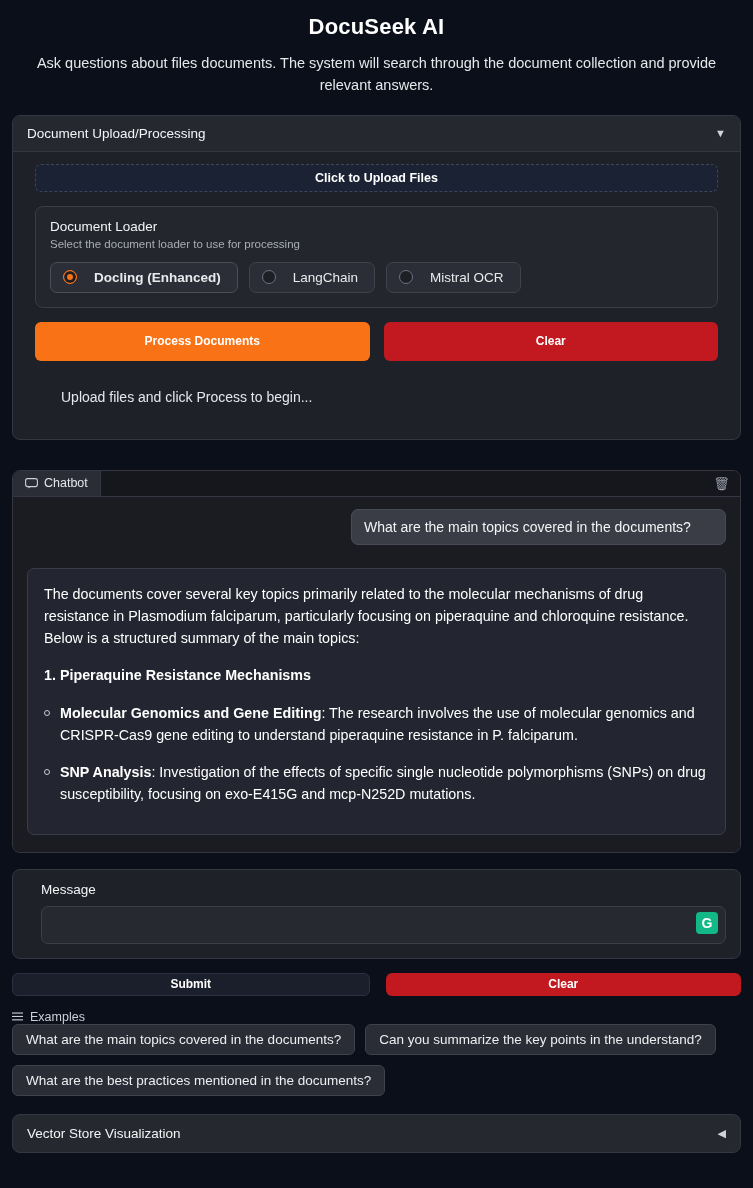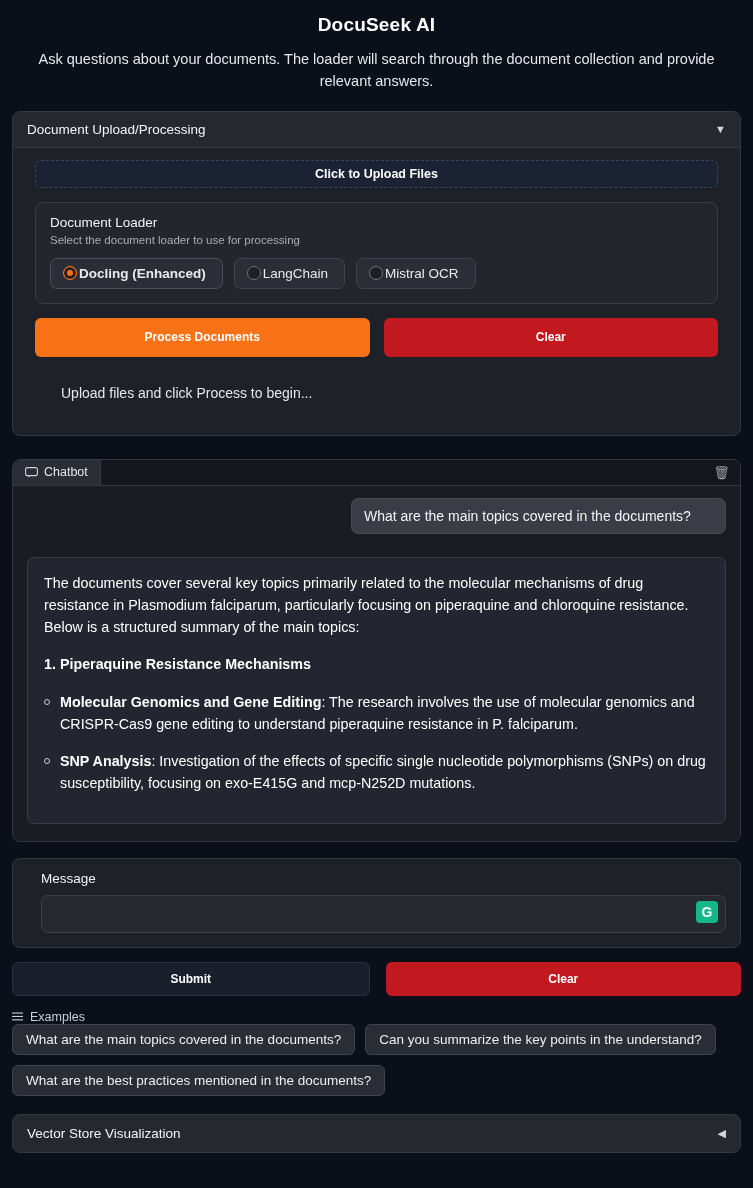--- a/index.html
+++ b/index.html
@@ -11,42 +11,42 @@
     color: #f3f4f6;
   }
   .page {
     width: 753px;
     min-height: 1188px;
     background: #0b0f19;
     padding: 0 12px 10px 12px;
   }
   .app-title {
     text-align: center;
-    font-size: 19px;
+    font-size: 22px;
     font-weight: bold;
     color: #ffffff;
     padding: 14px 0 6px 0;
     letter-spacing: .2px;
   }
   .app-subtitle {
     text-align: center;
     font-size: 14.5px;
     color: #e5e7eb;
     line-height: 1.55;
     max-width: 690px;
     margin: 6px auto 18px auto;
     font-weight: 400;
   }
 
   
   .panel {
     background: #1f2128;
     border: 1px solid #343741;
     border-radius: 8px;
-    margin-bottom: 23px;
+    margin-bottom: 30px;
     overflow: hidden;
   }
   .panel-header {
     display: flex;
     align-items: center;
     justify-content: space-between;
     padding: 10px 14px;
     background: #26282f;
     border-bottom: 1px solid #343741;
     font-size: 13.5px;
@@ -78,21 +78,21 @@
     padding: 12px 14px 14px 14px;
     margin: 0 10px 14px 10px;
   }
   .group-title { font-size: 13.5px; color: #f3f4f6; margin-bottom: 4px; }
   .group-sub { font-size: 11.5px; color: #a9adb8; margin-bottom: 12px; }
 
   .radio-row { display: flex; gap: 11px; }
   .radio-pill {
     display: flex;
     align-items: center;
-    gap: 2px;
+    gap: 17px;
     border: 1px solid #3f434e;
     border-radius: 7px;
     background: #2b2e36;
     padding: 7px 16px 7px 12px;
     font-size: 13.5px;
     color: #e8eaed;
     cursor: pointer;
   }
   .radio-pill.selected { border-color: #4a4e59; }
   .radio-dot {
@@ -222,21 +222,21 @@
   .gram-icon {
     position: absolute; right: 7px; top: 5px;
     width: 22px; height: 22px; border-radius: 4px;
     background: #12b886;
     display: flex; align-items: center; justify-content: center;
     color: #ffffff; font-size: 14px; font-weight: bold;
     cursor: pointer;
   }
 
   .submit-row { display: flex; gap: 16px; margin-bottom: 14px; }
-  .submit-row .btn { height: 34px; border-radius: 6px; }
+  .submit-row .btn { height: 23px; border-radius: 6px; }
 
   
   .examples-label {
     display: flex; align-items: center; gap: 7px;
     font-size: 12.5px; color: #cbd0d8; margin-bottom: 0;
   }
   .ex-grid { display: flex; flex-wrap: wrap; gap: 10px; margin-bottom: 18px; }
   .ex-chip {
     background: #2a2d35;
     border: 1px solid #3e424c;
@@ -258,21 +258,21 @@
     cursor: pointer;
   }
   .footer-panel .arrow { font-size: 11px; color: #d1d5db; }
 </style>
 </head>
 <body>
 
 <div class="page">
 
   <div class="app-title">DocuSeek AI</div>
-  <div class="app-subtitle">Ask questions about your documents. The loader will search through the document collection and provide relevant answers.</div>
+  <div class="app-subtitle">Ask questions about files documents. The system will search through the document collection and provide relevant answers.</div>
 
   <div class="panel">
     <div class="panel-header">
       <span>Document Upload/Processing</span>
       <span class="arrow">▼</span>
     </div>
     <div class="panel-body">
 
       <div class="upload-box">Click to Upload Files</div>
 

